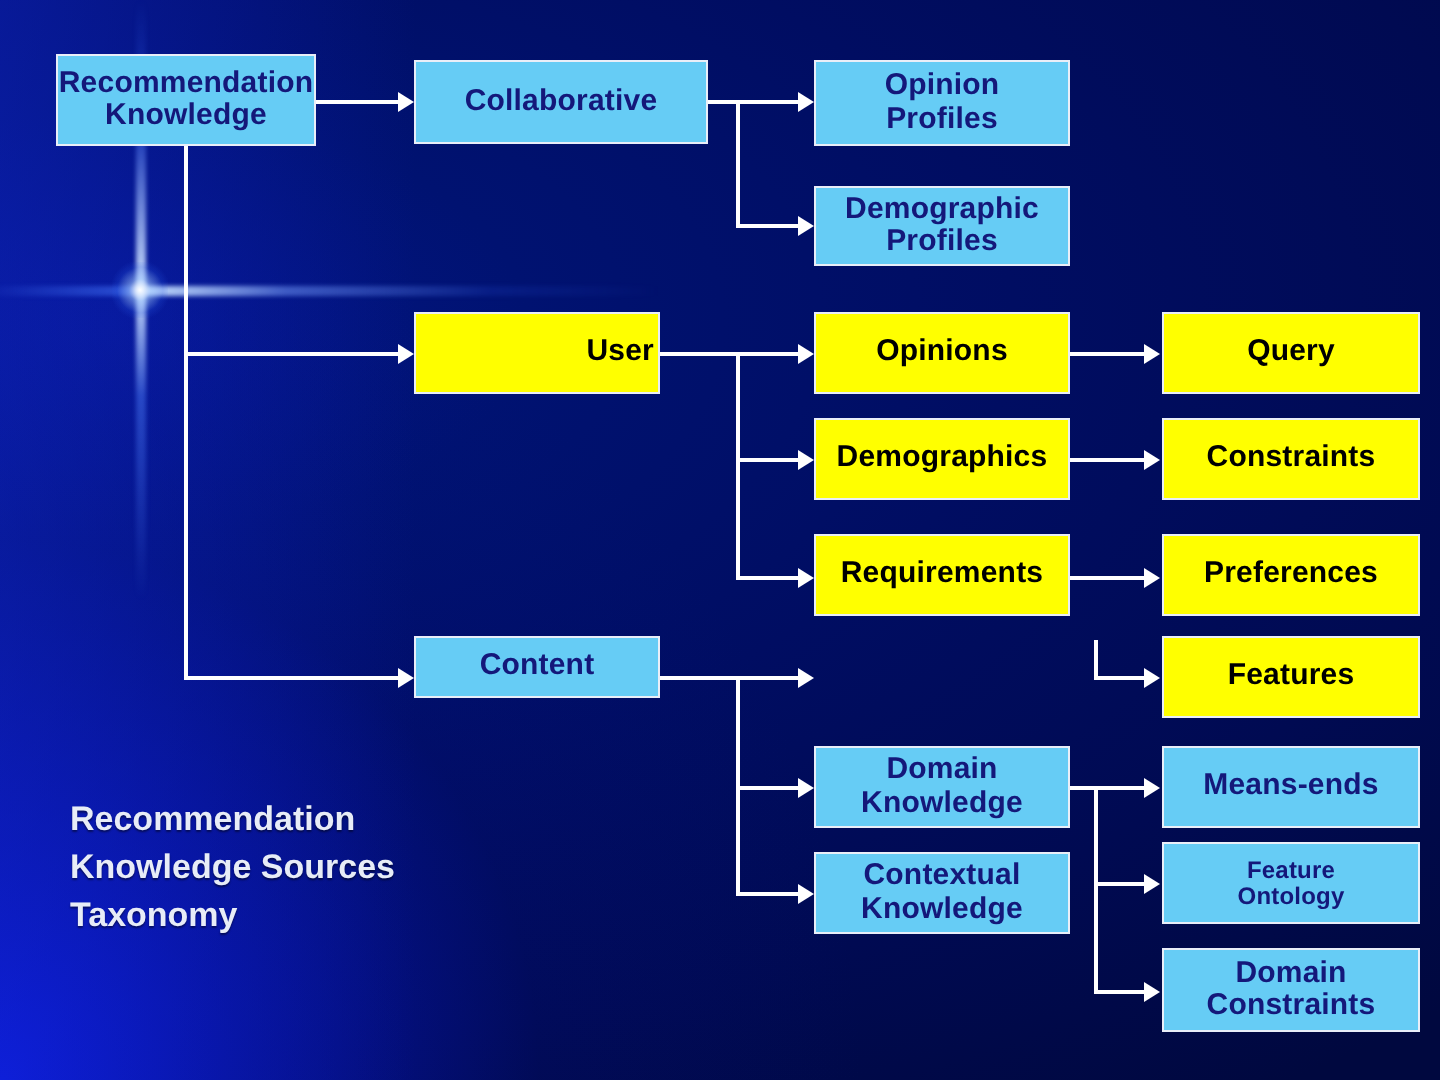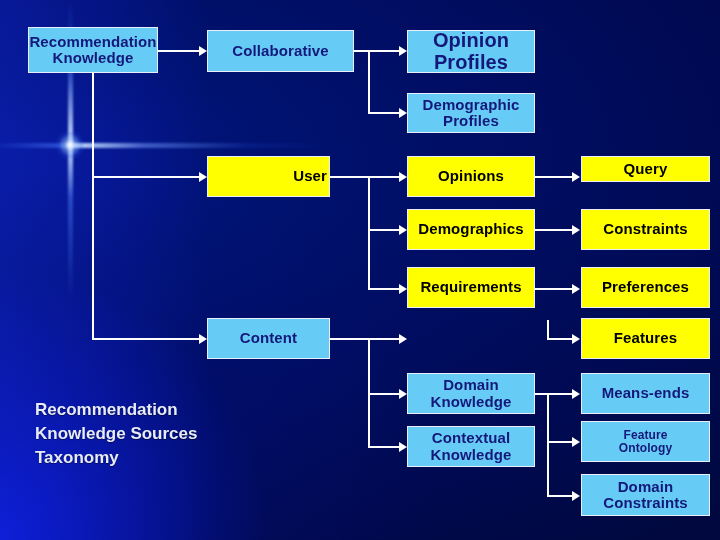--- a/index.html
+++ b/index.html
@@ -151,21 +151,21 @@
 
   <div class="node lightblue clip" style="left:28px;top:27px;width:130px;height:46px;font-size:15px;">
     <span class="lbl">Recommendation
 Knowledge</span>
   </div>
 
   <div class="node lightblue" style="left:207px;top:30px;width:147px;height:42px;font-size:15px;">
     <span class="lbl">Collaborative</span>
   </div>
 
-  <div class="node lightblue" style="left:407px;top:30px;width:128px;height:43px;font-size:20px;">
+  <div class="node lightblue" style="left:407px;top:30px;width:128px;height:43px;font-size:15px;">
     <span class="lbl">Opinion
 Profiles</span>
   </div>
 
   <div class="node lightblue" style="left:407px;top:93px;width:128px;height:40px;font-size:15px;">
     <span class="lbl">Demographic
 Profiles</span>
   </div>
 
   <div class="node yellow" style="left:207px;top:156px;width:123px;height:41px;font-size:15px;justify-content:flex-end;">
@@ -177,33 +177,33 @@
   </div>
 
   <div class="node yellow" style="left:407px;top:209px;width:128px;height:41px;font-size:15px;">
     <span class="lbl">Demographics</span>
   </div>
 
   <div class="node yellow" style="left:407px;top:267px;width:128px;height:41px;font-size:15px;">
     <span class="lbl">Requirements</span>
   </div>
 
-  <div class="node yellow" style="left:581px;top:156px;width:129px;height:26px;font-size:15px;">
+  <div class="node yellow" style="left:581px;top:156px;width:129px;height:41px;font-size:15px;">
     <span class="lbl">Query</span>
   </div>
 
   <div class="node yellow" style="left:581px;top:209px;width:129px;height:41px;font-size:15px;">
     <span class="lbl">Constraints</span>
   </div>
 
   <div class="node yellow" style="left:581px;top:267px;width:129px;height:41px;font-size:15px;">
     <span class="lbl">Preferences</span>
   </div>
 
-  <div class="node lightblue" style="left:207px;top:318px;width:123px;height:41px;font-size:15px;">
+  <div class="node lightblue" style="left:207px;top:318px;width:123px;height:31px;font-size:15px;">
     <span class="lbl">Content</span>
   </div>
 
 
   <div class="node yellow" style="left:581px;top:318px;width:129px;height:41px;font-size:15px;">
     <span class="lbl">Features</span>
   </div>
 
   <div class="node lightblue" style="left:407px;top:373px;width:128px;height:41px;font-size:15px;">
     <span class="lbl">Domain

